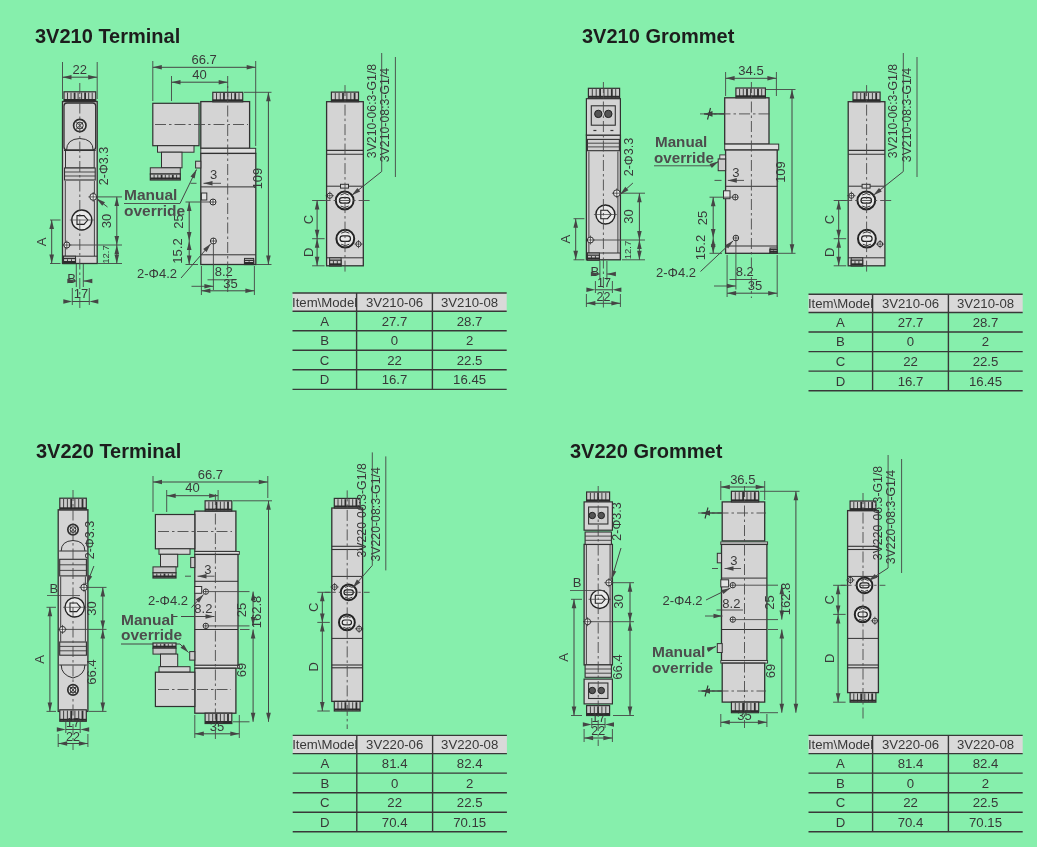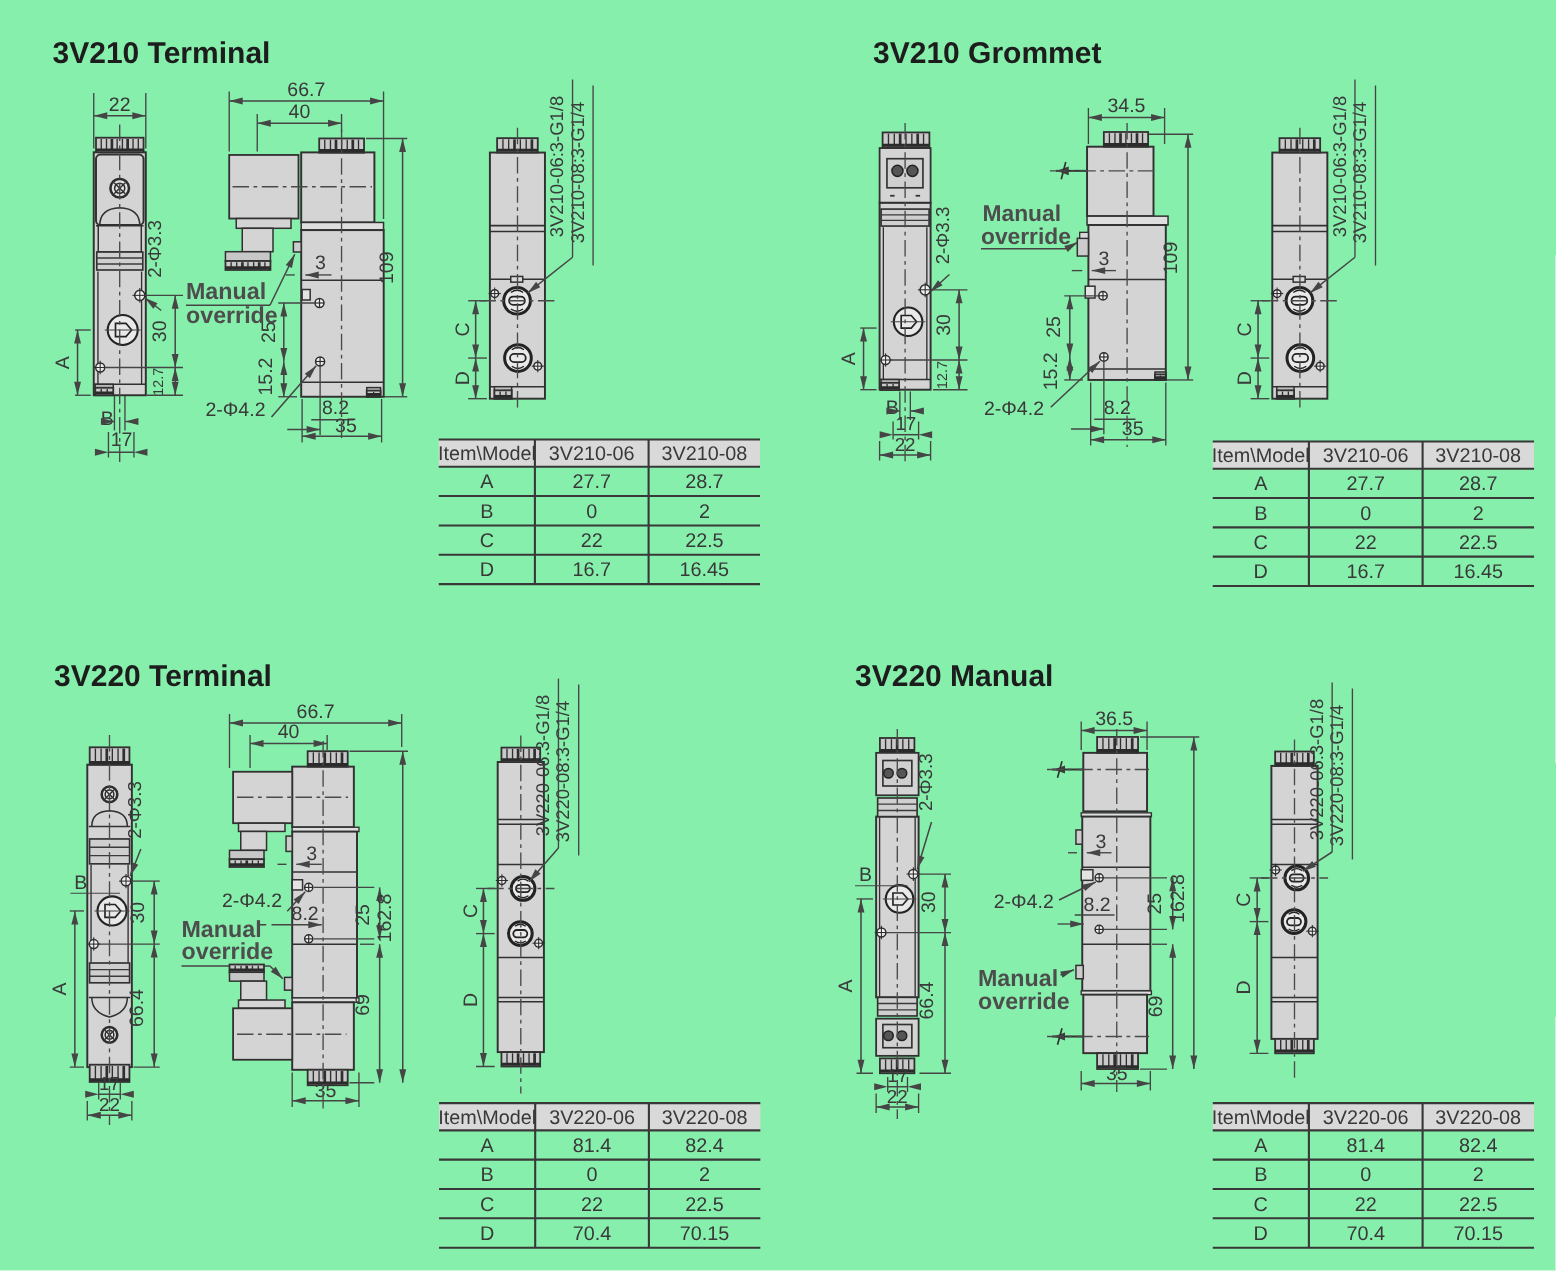--- a/index.html
+++ b/index.html
@@ -8,21 +8,21 @@
 .title { position:absolute; font-size:20px; font-weight:bold; color:#1d1d1d;
          font-family:"Liberation Sans", sans-serif; letter-spacing:0px; }
 svg text { font-family:"Liberation Sans", sans-serif; }
 </style>
 </head>
 <body>
 <div id="page">
 <div class="title" style="left:35px; top:25px;">3V210 Terminal</div>
 <div class="title" style="left:582px; top:25px;">3V210 Grommet</div>
 <div class="title" style="left:36px; top:440px;">3V220 Terminal</div>
-<div class="title" style="left:570px; top:440px;">3V220 Manual</div>
+<div class="title" style="left:570px; top:440px;">3V220 Grommet</div>
 <svg width="1037" height="847" viewBox="0 0 1037 847" style="position:absolute;left:0;top:0;">
 <rect x="62.5" y="101.5" width="34.7" height="162.0" fill="#d4d4d4" stroke="#313131" stroke-width="1.3"></rect>
 <rect x="64.0" y="103.0" width="31.7" height="47.0" fill="#d4d4d4" stroke="#313131" stroke-width="1.3" rx="3"></rect>
 <rect x="64.0" y="91.8" width="31.7" height="9.7" fill="#c9c9c9" stroke="#313131" stroke-width="1.2"></rect>
 <line x1="67.5" y1="92.6" x2="67.5" y2="100.7" stroke="#2f2f2f" stroke-width="0.9"></line>
 <line x1="71.0" y1="92.6" x2="71.0" y2="100.7" stroke="#2f2f2f" stroke-width="0.9"></line>
 <line x1="74.6" y1="92.6" x2="74.6" y2="100.7" stroke="#2f2f2f" stroke-width="1.8"></line>
 <line x1="78.1" y1="92.6" x2="78.1" y2="100.7" stroke="#2f2f2f" stroke-width="0.9"></line>
 <line x1="81.6" y1="92.6" x2="81.6" y2="100.7" stroke="#2f2f2f" stroke-width="0.9"></line>
 <line x1="85.1" y1="92.6" x2="85.1" y2="100.7" stroke="#2f2f2f" stroke-width="1.8"></line>

